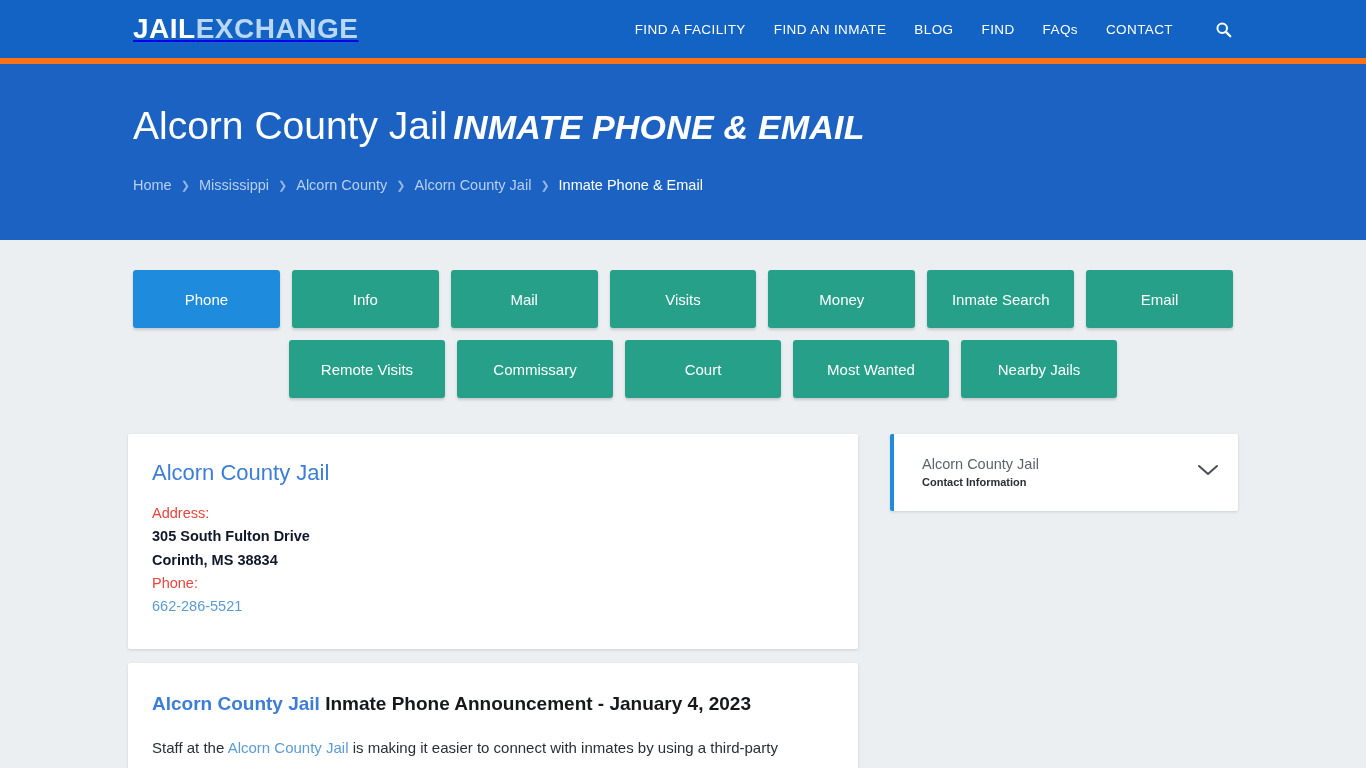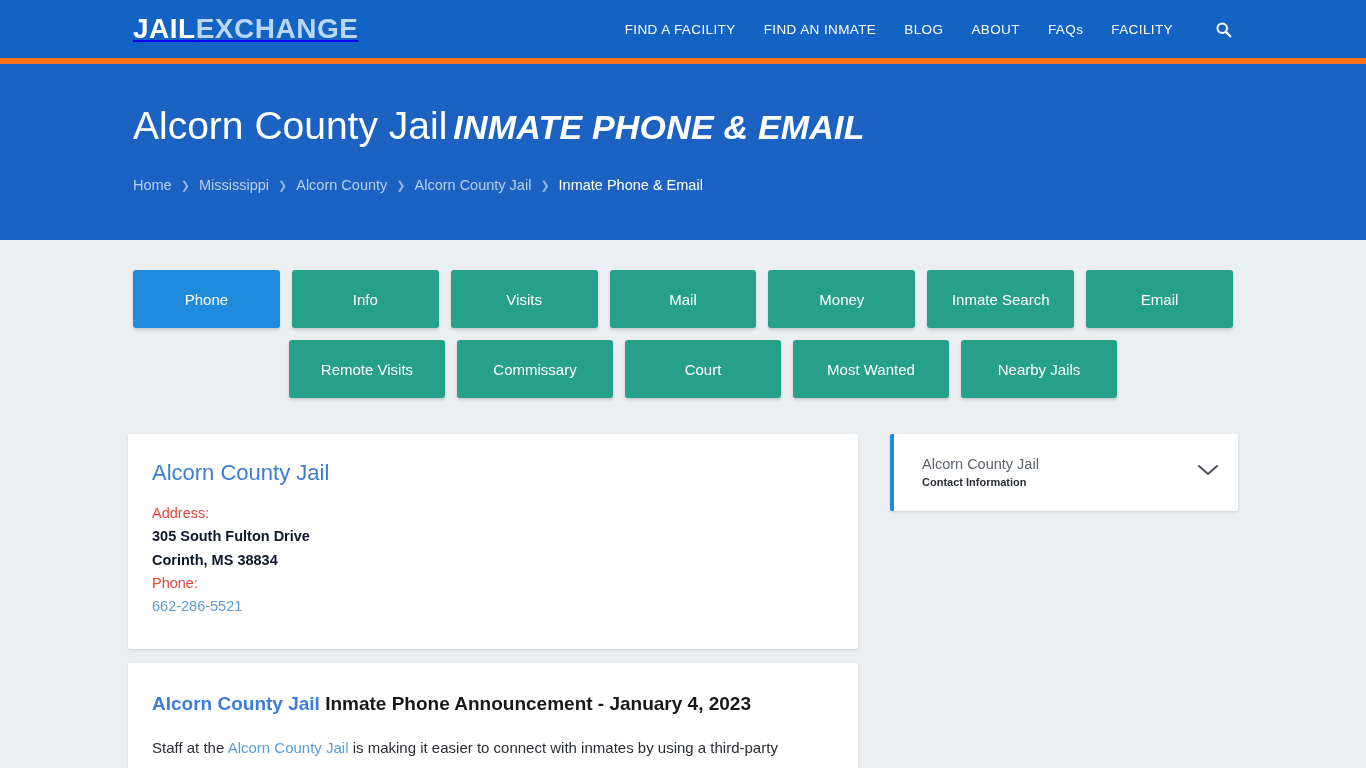--- a/index.html
+++ b/index.html
@@ -222,23 +222,23 @@
 <header class="topnav">
   <div class="nav-inner">
     <a class="logo" href="#">
       <span class="jail">JAIL</span><span class="exchange">EXCHANGE</span>
     </a>
 
     <nav class="nav-links">
       <a class="nav-link" href="#">FIND A FACILITY</a>
       <a class="nav-link" href="#">FIND AN INMATE</a>
       <a class="nav-link" href="#">BLOG</a>
-      <a class="nav-link" href="#">ABOUT</a>
+      <a class="nav-link" href="#">FIND</a>
       <a class="nav-link" href="#">FAQs</a>
-      <a class="nav-link" href="#">FACILITY</a>
+      <a class="nav-link" href="#">CONTACT</a>
       <a class="search-btn" href="#">
         <svg width="17" height="17" viewBox="0 0 20 20" fill="none" aria-hidden="true">
           <circle cx="8.5" cy="8.5" r="5.6" stroke="#ffffff" stroke-width="2.4"></circle>
           <line x1="12.8" y1="12.8" x2="18" y2="18" stroke="#ffffff" stroke-width="2.6" stroke-linecap="round"></line>
         </svg>
       </a>
     </nav>
   </div>
 </header>
 
@@ -259,22 +259,22 @@
       <span class="crumb-sep">❯</span>
       <span class="crumb current">Inmate Phone &amp; Email</span>
     </div>
   </div>
 </section>
 
 <div class="tabs-wrap">
   <div class="tab-row">
     <a class="tab active" href="#">Phone</a>
     <a class="tab" href="#">Info</a>
+    <a class="tab" href="#">Mail</a>
     <a class="tab" href="#">Visits</a>
-    <a class="tab" href="#">Mail</a>
     <a class="tab" href="#">Money</a>
     <a class="tab" href="#">Inmate Search</a>
     <a class="tab" href="#">Email</a>
   </div>
   <div class="tab-row row2">
     <a class="tab" href="#">Remote Visits</a>
     <a class="tab" href="#">Commissary</a>
     <a class="tab" href="#">Court</a>
     <a class="tab" href="#">Most Wanted</a>
     <a class="tab" href="#">Nearby Jails</a>

